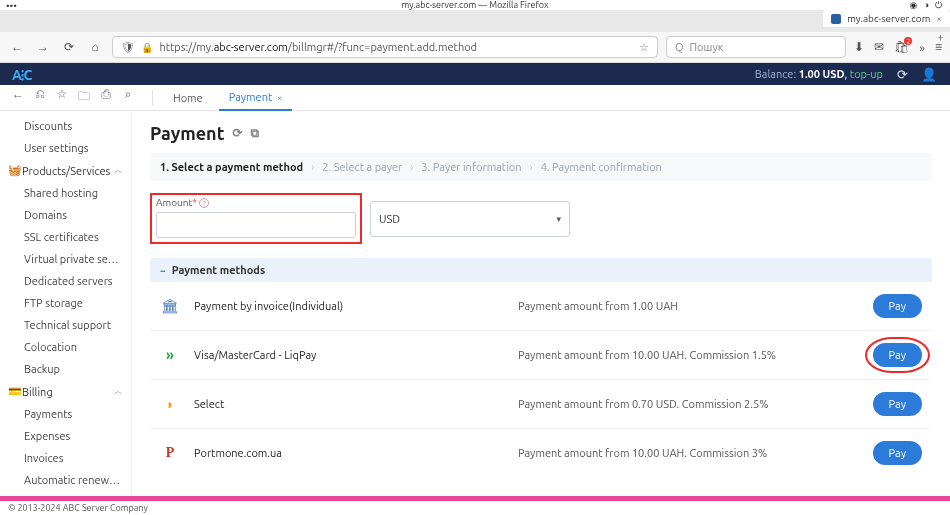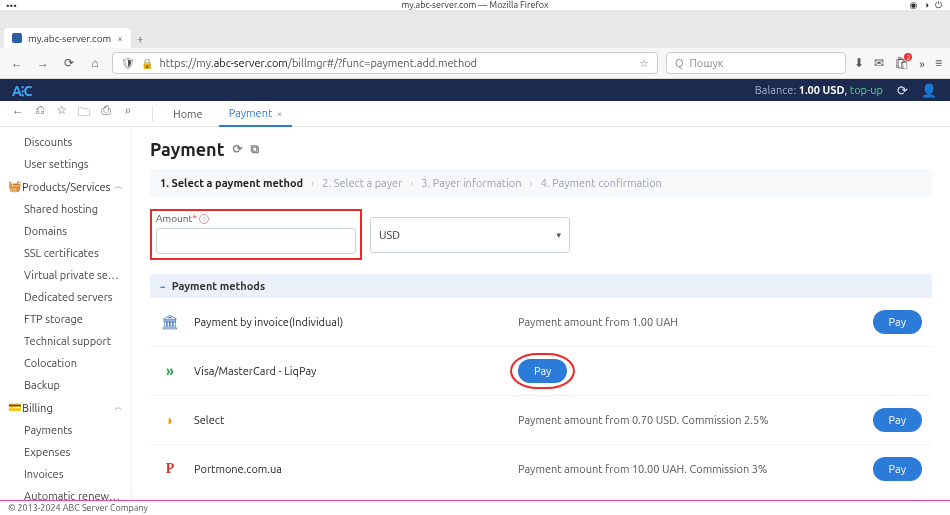--- a/index.html
+++ b/index.html
@@ -5,21 +5,21 @@
 * { margin: 0; padding: 0; box-sizing: border-box; font-family: -apple-system, "Segoe UI", Ubuntu, Arial, sans-serif; }
 body { width: 950px; height: 515px; overflow: hidden; background: #fff; font-size: 12px; color: #333; }
 
 
 .gnome-bar { height: 10px; background: #fff; display: flex; align-items: center; justify-content: center; position: relative; font-size: 9px; color: #333; }
 .gnome-bar .dots { position: absolute; left: 6px; font-size: 10px; }
 .gnome-bar .tray { position: absolute; right: 8px; display: flex; gap: 6px; font-size: 9px; }
 
 
 .browser-chrome { background: #f0f0f0; border-bottom: 1px solid #ddd; }
-.tab-strip { height: 38px; display: flex; align-items: flex-end; padding-left: 4px; background: #e8e8e8; }
+.tab-strip { height: 22px; display: flex; align-items: flex-end; padding-left: 4px; background: #e8e8e8; flex-direction: column; }
 .tab { background: #fff; height: 20px; padding: 3px 8px; border-radius: 4px 4px 0 0; display: flex; align-items: center; gap: 6px; font-size: 10px; color: #333; min-width: 100px; }
 .tab .favicon { width: 10px; height: 10px; background: #2a5fa6; border-radius: 2px; }
 .tab .close-x { margin-left: auto; font-size: 10px; color: #666; }
 .new-tab { padding: 3px 6px; color: #666; font-size: 12px; }
 
 .addr-bar { height: 30px; display: flex; align-items: center; padding: 0 8px; gap: 8px; background: #f7f7f7; }
 .addr-btn { width: 18px; text-align: center; color: #555; font-size: 12px; cursor: pointer; }
 .url-box { flex: 1; display: flex; align-items: center; gap: 6px; background: #fff; border: 1px solid #ccc; border-radius: 4px; height: 22px; padding: 0 8px; font-size: 11px; color: #555; }
 .url-box .lock { font-size: 10px; }
 .url-box .url-text { flex: 1; }
@@ -77,21 +77,21 @@
 .pm-header .toggle { color: #3a6fb5; font-size: 10px; }
 .pm-row { display: flex; align-items: center; padding: 12px 10px; border-bottom: 1px solid #eef1f5; gap: 14px; }
 .pm-icon { width: 20px; height: 20px; display: flex; align-items: center; justify-content: center; font-size: 14px; }
 .pm-name { width: 310px; font-size: 11px; color: #222; }
 .pm-desc { flex: 1; font-size: 11px; color: #555; }
 .pay-btn { background: #2d7bd9; color: #fff; border: none; padding: 6px 16px; font-size: 11px; border-radius: 12px; cursor: pointer; }
 .pay-highlight { position: relative; }
 .pay-highlight::after { content: ""; position: absolute; inset: -6px -8px; border: 2px solid #ec2a2a; border-radius: 50%/60%; pointer-events: none; }
 
 
-.footer { position: absolute; bottom: 0; left: 0; width: 950px; padding: 2px 8px; font-size: 9px; color: #555; background: #fff; border-top: 1px solid #ec4899; }
+.footer { position: absolute; bottom: 0; left: 0; width: 950px; padding: 2px 8px; font-size: 9px; color: #555; background: #fff; border-top: 5px solid #ec4899; }
 
 
 .ic-bank { color: #3a6fb5; }
 .ic-visa { color: #2aa64c; font-weight: bold; }
 .ic-paysera { color: #f39c12; font-weight: bold; }
 .ic-portmone { color: #c0392b; font-weight: bold; font-family: serif; }
 </style>
 </head>
 <body>
 
@@ -250,20 +250,21 @@
     <div class="pm-row">
       <div class="pm-icon ic-bank">🏛</div>
       <div class="pm-name">Payment by invoice(Individual)</div>
       <div class="pm-desc">Payment amount from 1.00 UAH</div>
       <button class="pay-btn">Pay</button>
     </div>
 
     <div class="pm-row">
       <div class="pm-icon ic-visa">»</div>
       <div class="pm-name">Visa/MasterCard - LiqPay</div>
+      <div class="pm-desc">Payment amount from 10.00 UAH. Commission 1.5%</div>
       <span class="pay-highlight">
         <button class="pay-btn">Pay</button>
       </span>
     </div>
 
     <div class="pm-row">
       <div class="pm-icon ic-paysera">◗</div>
       <div class="pm-name">Select</div>
       <div class="pm-desc">Payment amount from 0.70 USD. Commission 2.5%</div>
       <button class="pay-btn">Pay</button>

